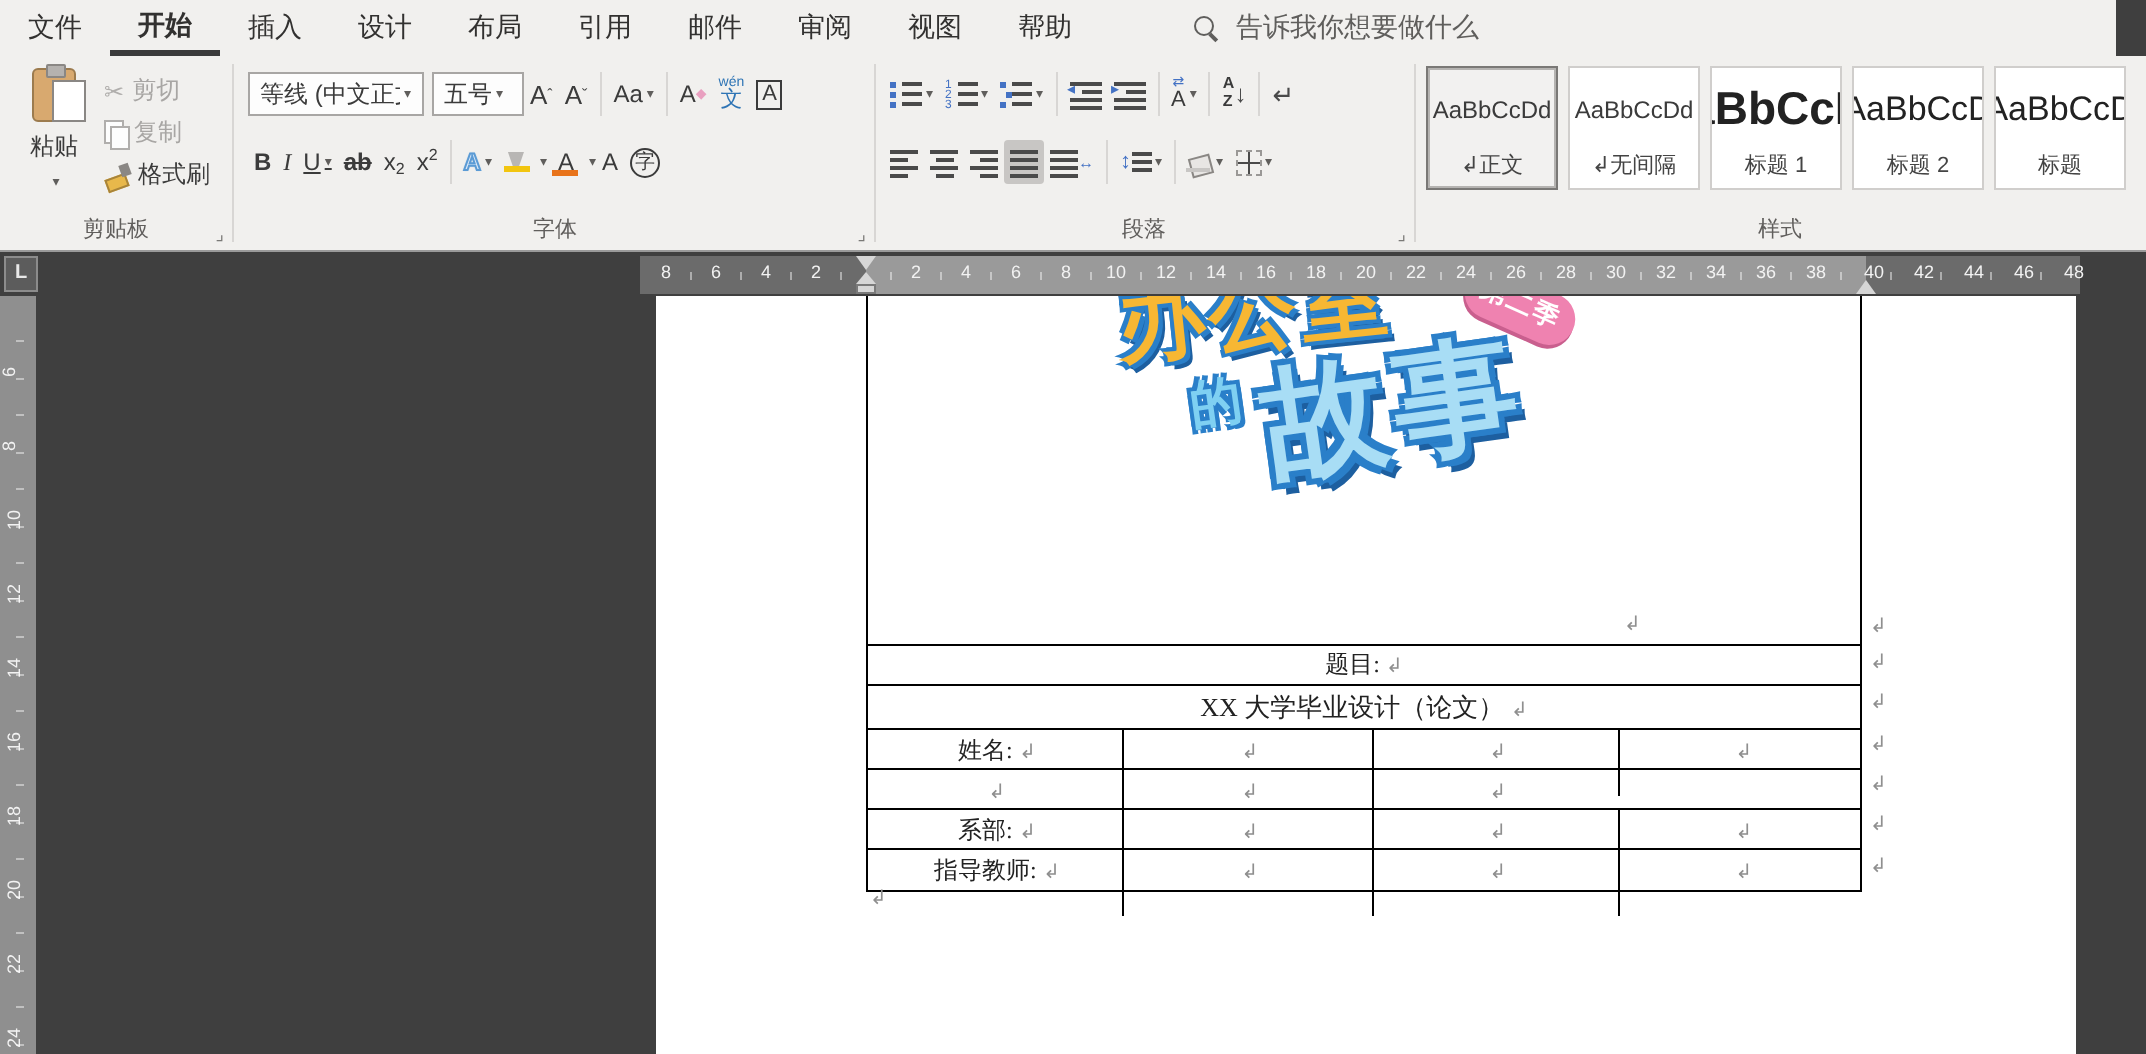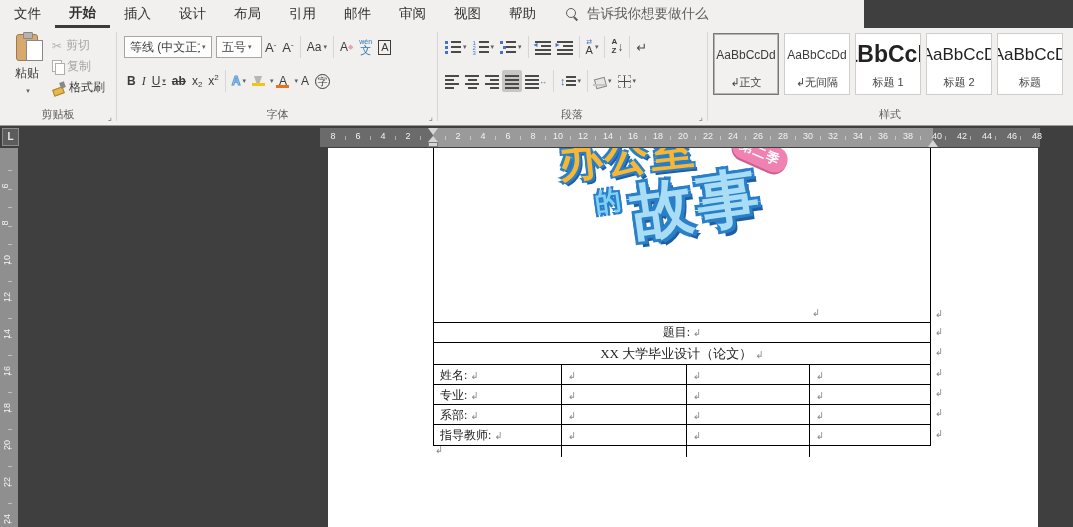--- a/index.html
+++ b/index.html
@@ -1,22 +1,22 @@
 <!DOCTYPE html>
 <html><head>
 <meta charset="utf-8">
 <style>
   * { margin:0; padding:0; box-sizing:border-box; }
   html,body { width:1073px; height:527px; overflow:hidden; background:#3f3f3f;
               font-family:"Liberation Sans", sans-serif; }
   b,i{ font-style:normal; font-weight:normal; }
 
   
-  .tabbar { position:absolute; left:0; top:0; width:864px; height:28px;
-            background:#f1f0ee; display:flex; align-items:center; z-index:5; }
+  .tabbar { position:absolute; left:0; top:0; width:1058px; height:28px;
+            background:#f1f0ee; display:flex; align-items:center; z-index:5;gap:31px; }
   .tab { padding:0 14px; height:28px; line-height:28px; font-size:13.5px; color:#323130; cursor:default; }
   .tab.active { font-weight:bold; border-bottom:3px solid #3b3b3b; line-height:25px; }
   .searchbox { display:flex; align-items:center; gap:8px; margin-left:16px; color:#5f5e5c; font-size:13.5px; }
   .mag { width:13px; height:13px; position:relative; display:inline-block; }
   .mag::before { content:""; position:absolute; left:0; top:0; width:8px; height:8px;
                  border:1.6px solid #5f5e5c; border-radius:50%; }
   .mag::after { content:""; position:absolute; left:8px; top:8px; width:5px; height:1.6px;
                 background:#5f5e5c; transform:rotate(45deg); transform-origin:left center; }
 
   
@@ -143,21 +143,21 @@
   .pilc { color:#8f8f8f; font-size:10px; font-family:"DejaVu Sans",sans-serif; }
 
   .doc-table { position:absolute; left:105px; top:-190px; width:498px; border:1px solid #000; }
   .logo-cell { height:364px; position:relative; border-bottom:1px solid #000; }
   .trow { position:relative; border-bottom:1px solid #000; text-align:center; font-size:13px;
           height:22px; line-height:21px; }
   .trow:last-child { border-bottom:none; }
   .grid-row { display:grid; grid-template-columns:127px 125px 123px 123px; border-bottom:1px solid #000;
               height:20px; font-size:12px; }
   .grid-row:last-child { border-bottom:none; }
-  .gcell { border-left:1px solid #000; padding:1px 4px 12px 6px; line-height:18px; white-space:nowrap; }
+  .gcell { border-left:1px solid #000; padding:1px 4px 12px 6px; line-height:18px; white-space:nowrap;text-align:center; }
   .gcell:first-child { border-left:none; }
   .rowend { position:absolute; font-size:10px; color:#8f8f8f; font-family:"DejaVu Sans",sans-serif; }
   .after-table { position:absolute; left:107px; top:296px; }
 
   
   .logo { position:absolute; left:225px; top:-16px; width:260px; height:160px;
           font-family:"DejaVu Sans",sans-serif; font-weight:bold; pointer-events:none; }
   .lg1 { position:absolute; left:5px; top:-6px; font-size:44px; letter-spacing:2px; color:#f7b733;
          transform:rotate(-6deg);
          text-shadow:-2px -2px 0 #2a7fc9,2px -2px 0 #2a7fc9,-2px 2px 0 #2a7fc9,2px 2px 0 #2a7fc9,3px 4px 0 #1d5fa0; }
@@ -608,21 +608,20 @@
       <span class="pilc">↲</span>
     </div>
     <div id="grid-rows">
         <div class="grid-row">
           <div class="gcell"><span>姓名:</span><span class="pilc"> ↲</span></div>
           <div class="gcell"><span class="pilc">↲</span></div>
           <div class="gcell"><span class="pilc">↲</span></div>
           <div class="gcell"><span class="pilc">↲</span></div>
         </div>
         <div class="grid-row">
-          <div class="gcell"><span>专业:</span><span class="pilc"> ↲</span></div>
           <div class="gcell"><span class="pilc">↲</span></div>
           <div class="gcell"><span class="pilc">↲</span></div>
           <div class="gcell"><span class="pilc">↲</span></div>
         </div>
         <div class="grid-row">
           <div class="gcell"><span>系部:</span><span class="pilc"> ↲</span></div>
           <div class="gcell"><span class="pilc">↲</span></div>
           <div class="gcell"><span class="pilc">↲</span></div>
           <div class="gcell"><span class="pilc">↲</span></div>
         </div>

